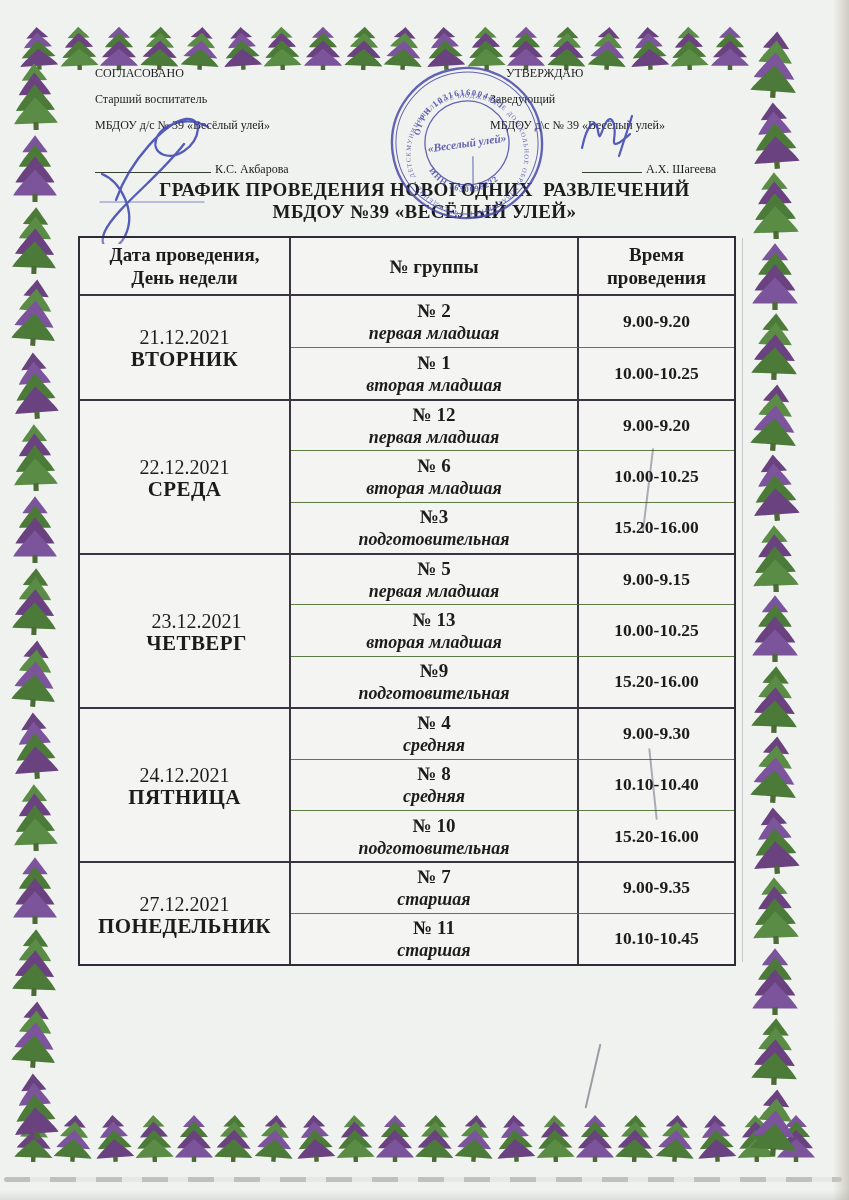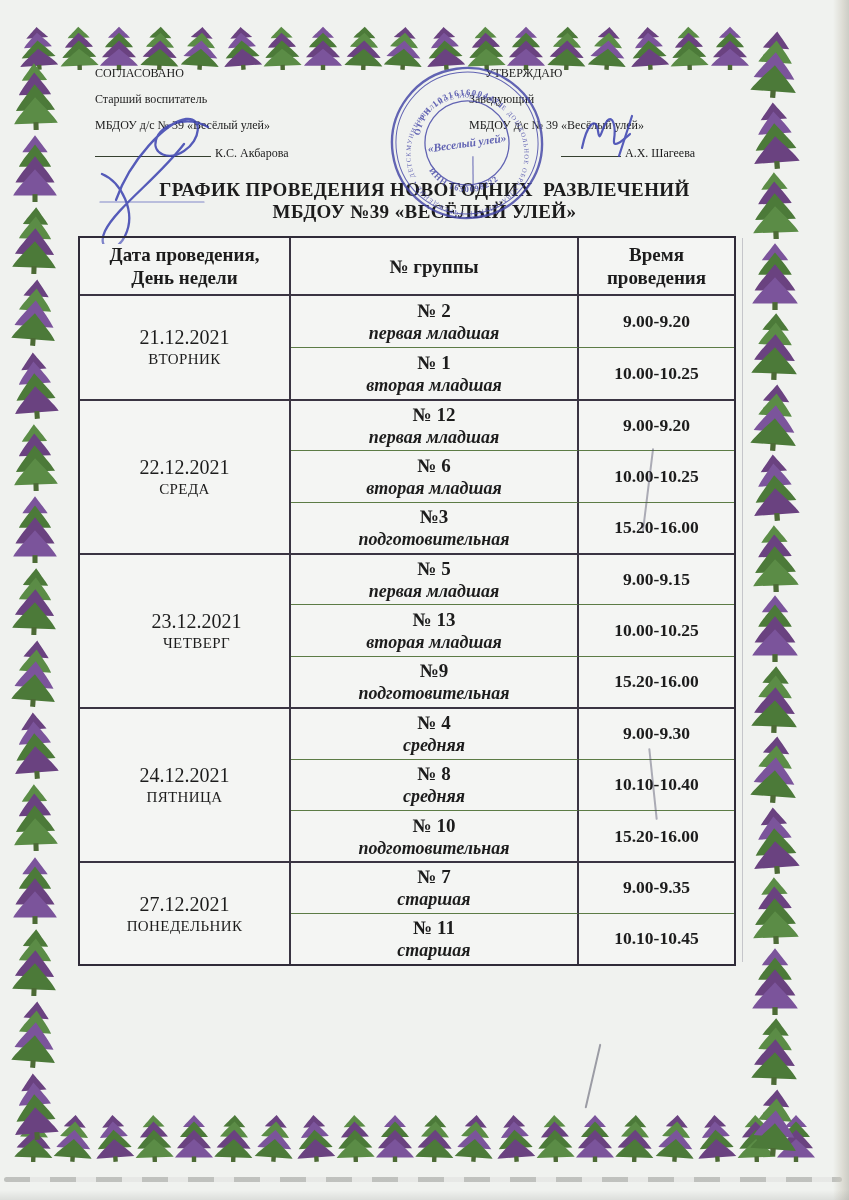--- a/index.html
+++ b/index.html
@@ -12,22 +12,22 @@
   
   .border{position:absolute; display:flex;}
   .border-top   {left:18px;  top:26px;   width:732px; height:44px; justify-content:space-between;}
   .border-bottom{left:14px;  top:1114px; width:802px; height:48px; justify-content:space-between;}
   .border-left  {left:8px;   top:62px;   width:54px;  height:1078px; flex-direction:column; justify-content:space-between; align-items:center;}
   .border-right {left:748px; top:30px;   width:54px;  height:1126px; flex-direction:column; justify-content:space-between; align-items:center;}
   .tree{flex:0 0 auto;}
   
   .hdr-block{position:absolute; font-size:12px; line-height:26px; white-space:nowrap;}
   .hdr-left{left:95px; top:60px;}
-  .hdr-right{left:469px; top:60px;}
-  .sig-row{margin-top:2px;}
+  .hdr-right{left:490px; top:60px;}
+  .sig-row{margin-top:18px;}
   .uline{display:inline-block; height:13px; border-bottom:1.5px solid #35402f; vertical-align:baseline;}
   .uline-l{width:116px;}
   .uline-r{width:60px; margin-left:92px;}
   .sig-name{margin-left:4px;}
   
   .title{position:absolute; left:0; top:179px; width:100%; text-align:center;
          font-weight:bold; font-size:19px; line-height:22px; letter-spacing:.4px;}
   .title div{white-space:pre;}
   
   .sig-svg{position:absolute; pointer-events:none;}
@@ -43,21 +43,21 @@
     grid-template-rows:58px repeat(13,51.4px);
     background:rgba(255,255,255,.25);
   }
   .cell{display:flex; flex-direction:column; align-items:center; justify-content:center;
         text-align:center; box-sizing:border-box; border-right:2px solid var(--line-dark); overflow:hidden;}
   .col3{border-right:none;}
   .header-cell{border-bottom:2.3px solid var(--line-dark); font-weight:bold; font-size:19px; line-height:23px;}
   .dark-top{border-top:2px solid var(--line-dark);}
   .thin-top{border-top:1.6px solid var(--line-green);}
   .date{font-size:20px; font-weight:normal; line-height:24px;}
-  .day{font-size:15px; font-weight:normal; letter-spacing:.4px; line-height:20px;}
+  .day{font-size:21px; font-weight:bold; letter-spacing:.4px; line-height:20px;}
   .gnum{font-size:19px; font-weight:bold; line-height:23px;}
   .gname{font-size:18px; font-weight:bold; font-style:italic; line-height:22px;}
   .time{font-size:17.5px; font-weight:bold;}
   
   .faint-vline{position:absolute; left:742px; top:238px; width:1px; height:724px; background:rgba(100,95,115,.30);}
   .pen-mark{position:absolute; background:rgba(70,70,95,.42); width:1.6px; border-radius:2px;}
   .mark-1{left:647px; top:448px; height:84px; transform:rotate(7deg);}
   .mark-2{left:652px; top:748px; height:72px; transform:rotate(-6deg);}
   .mark-3{left:592px; top:1043px; height:66px; transform:rotate(13deg); background:rgba(70,70,90,.5);}
   .smudge{position:absolute; left:4px; top:1177px; width:838px; height:5px; filter:blur(.7px); border-radius:3px;

